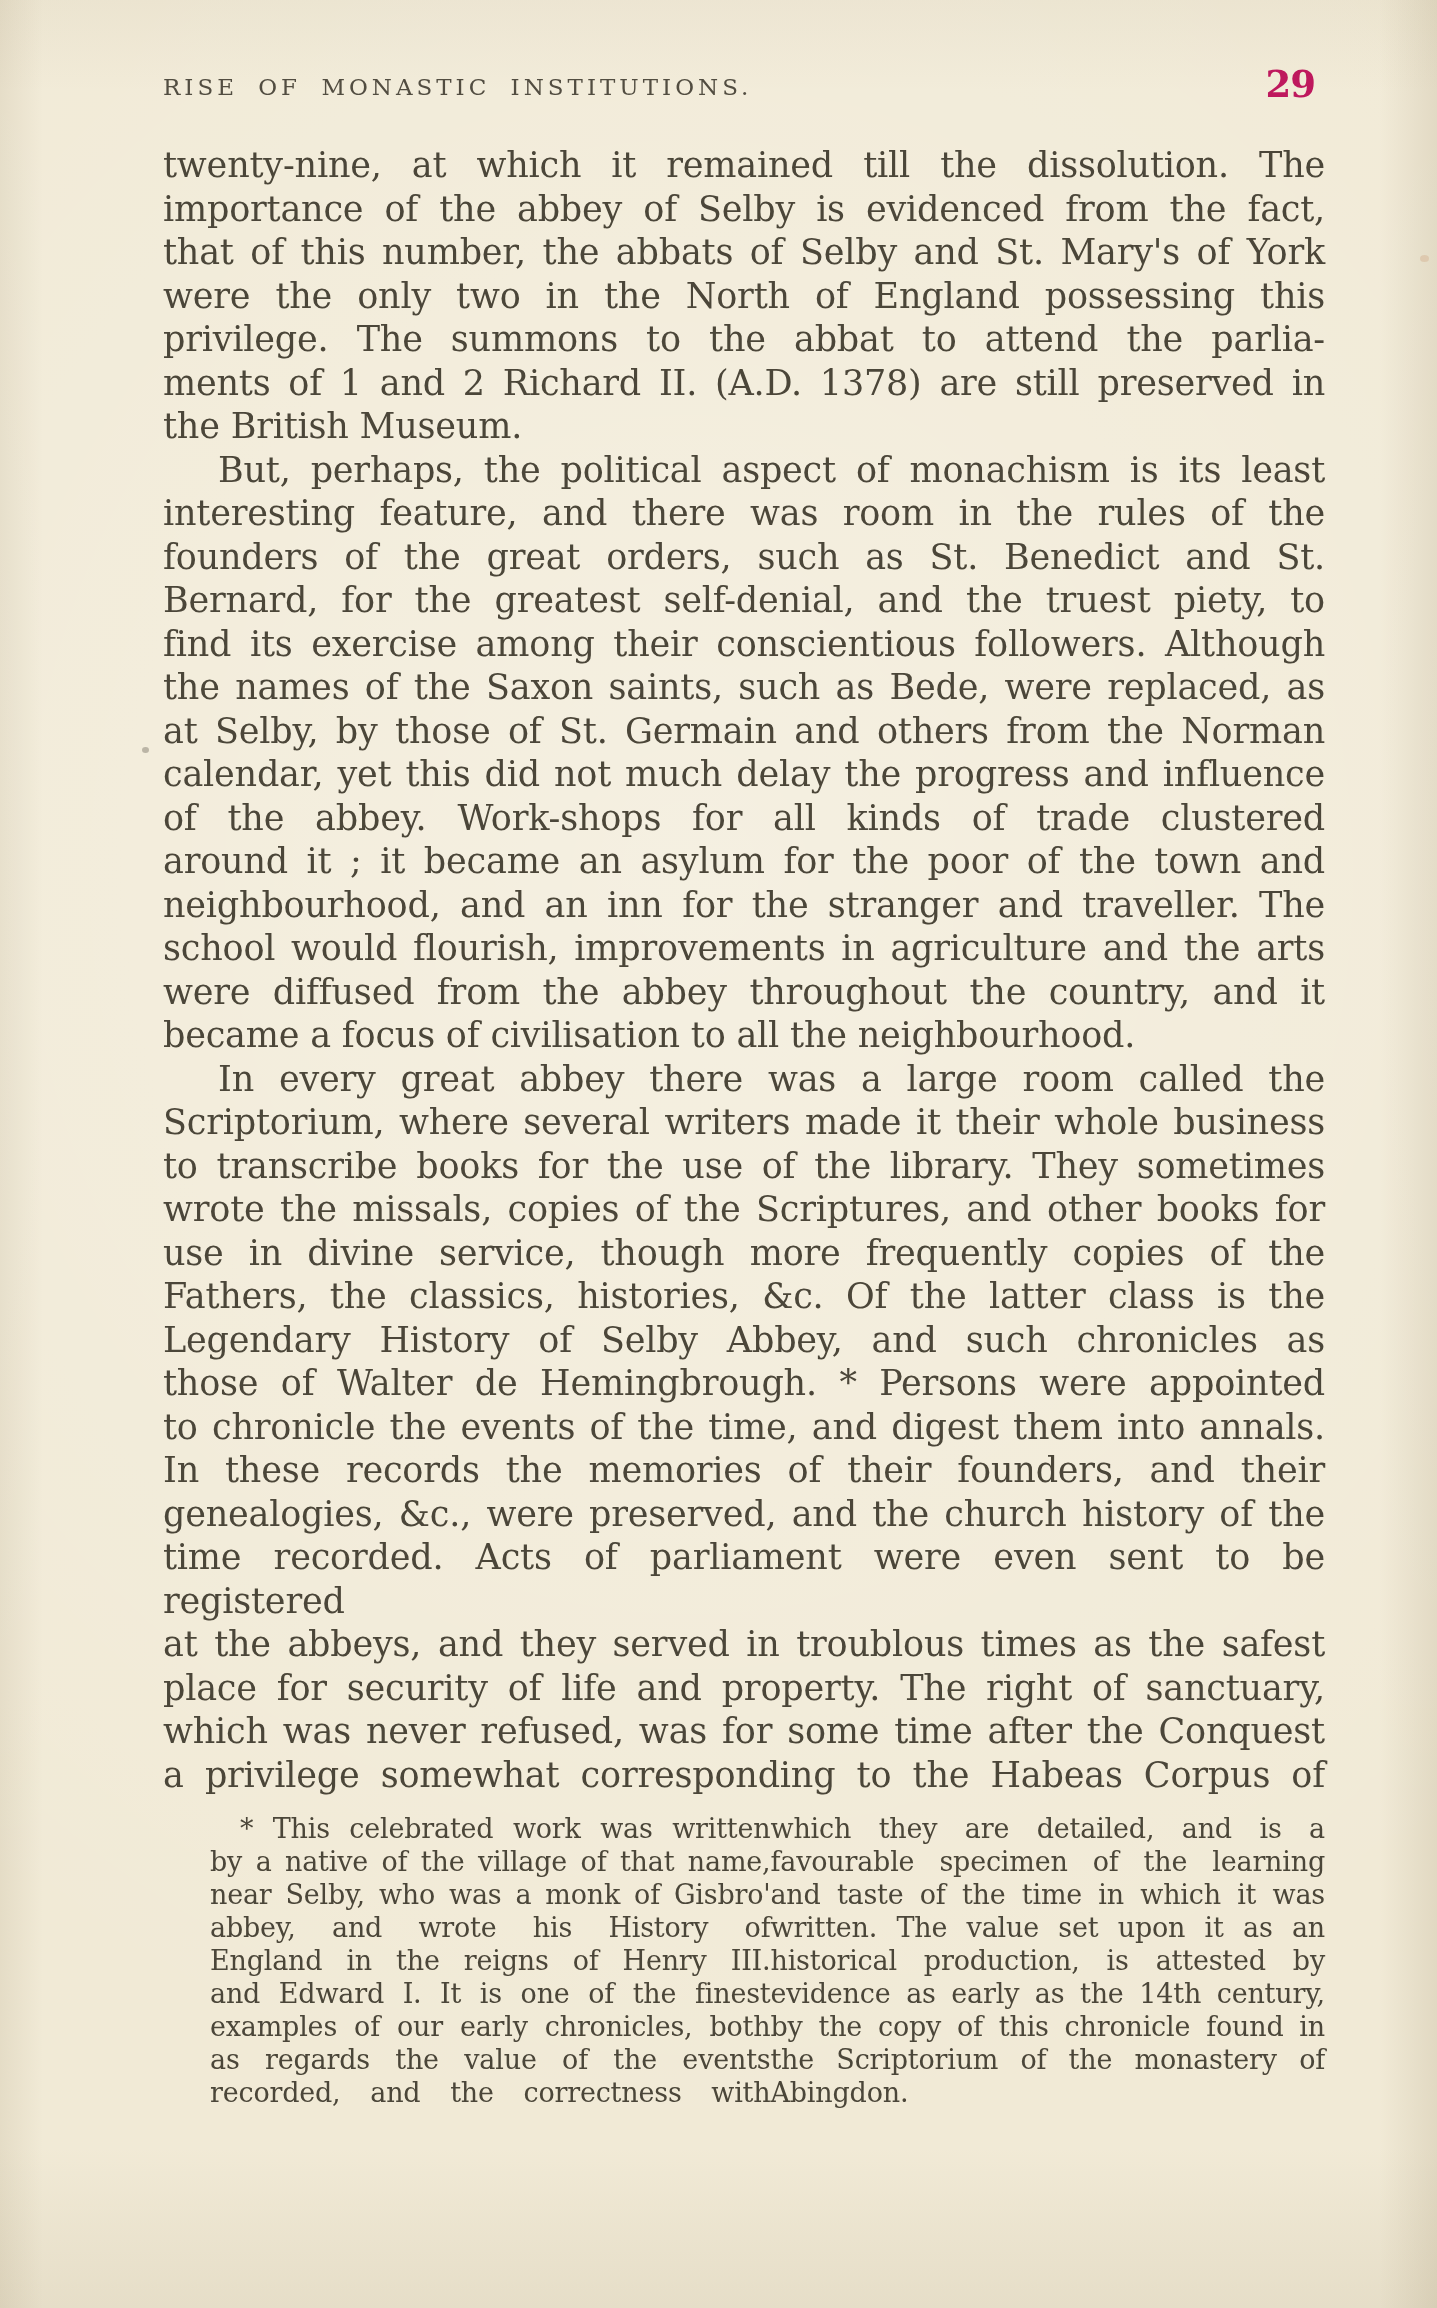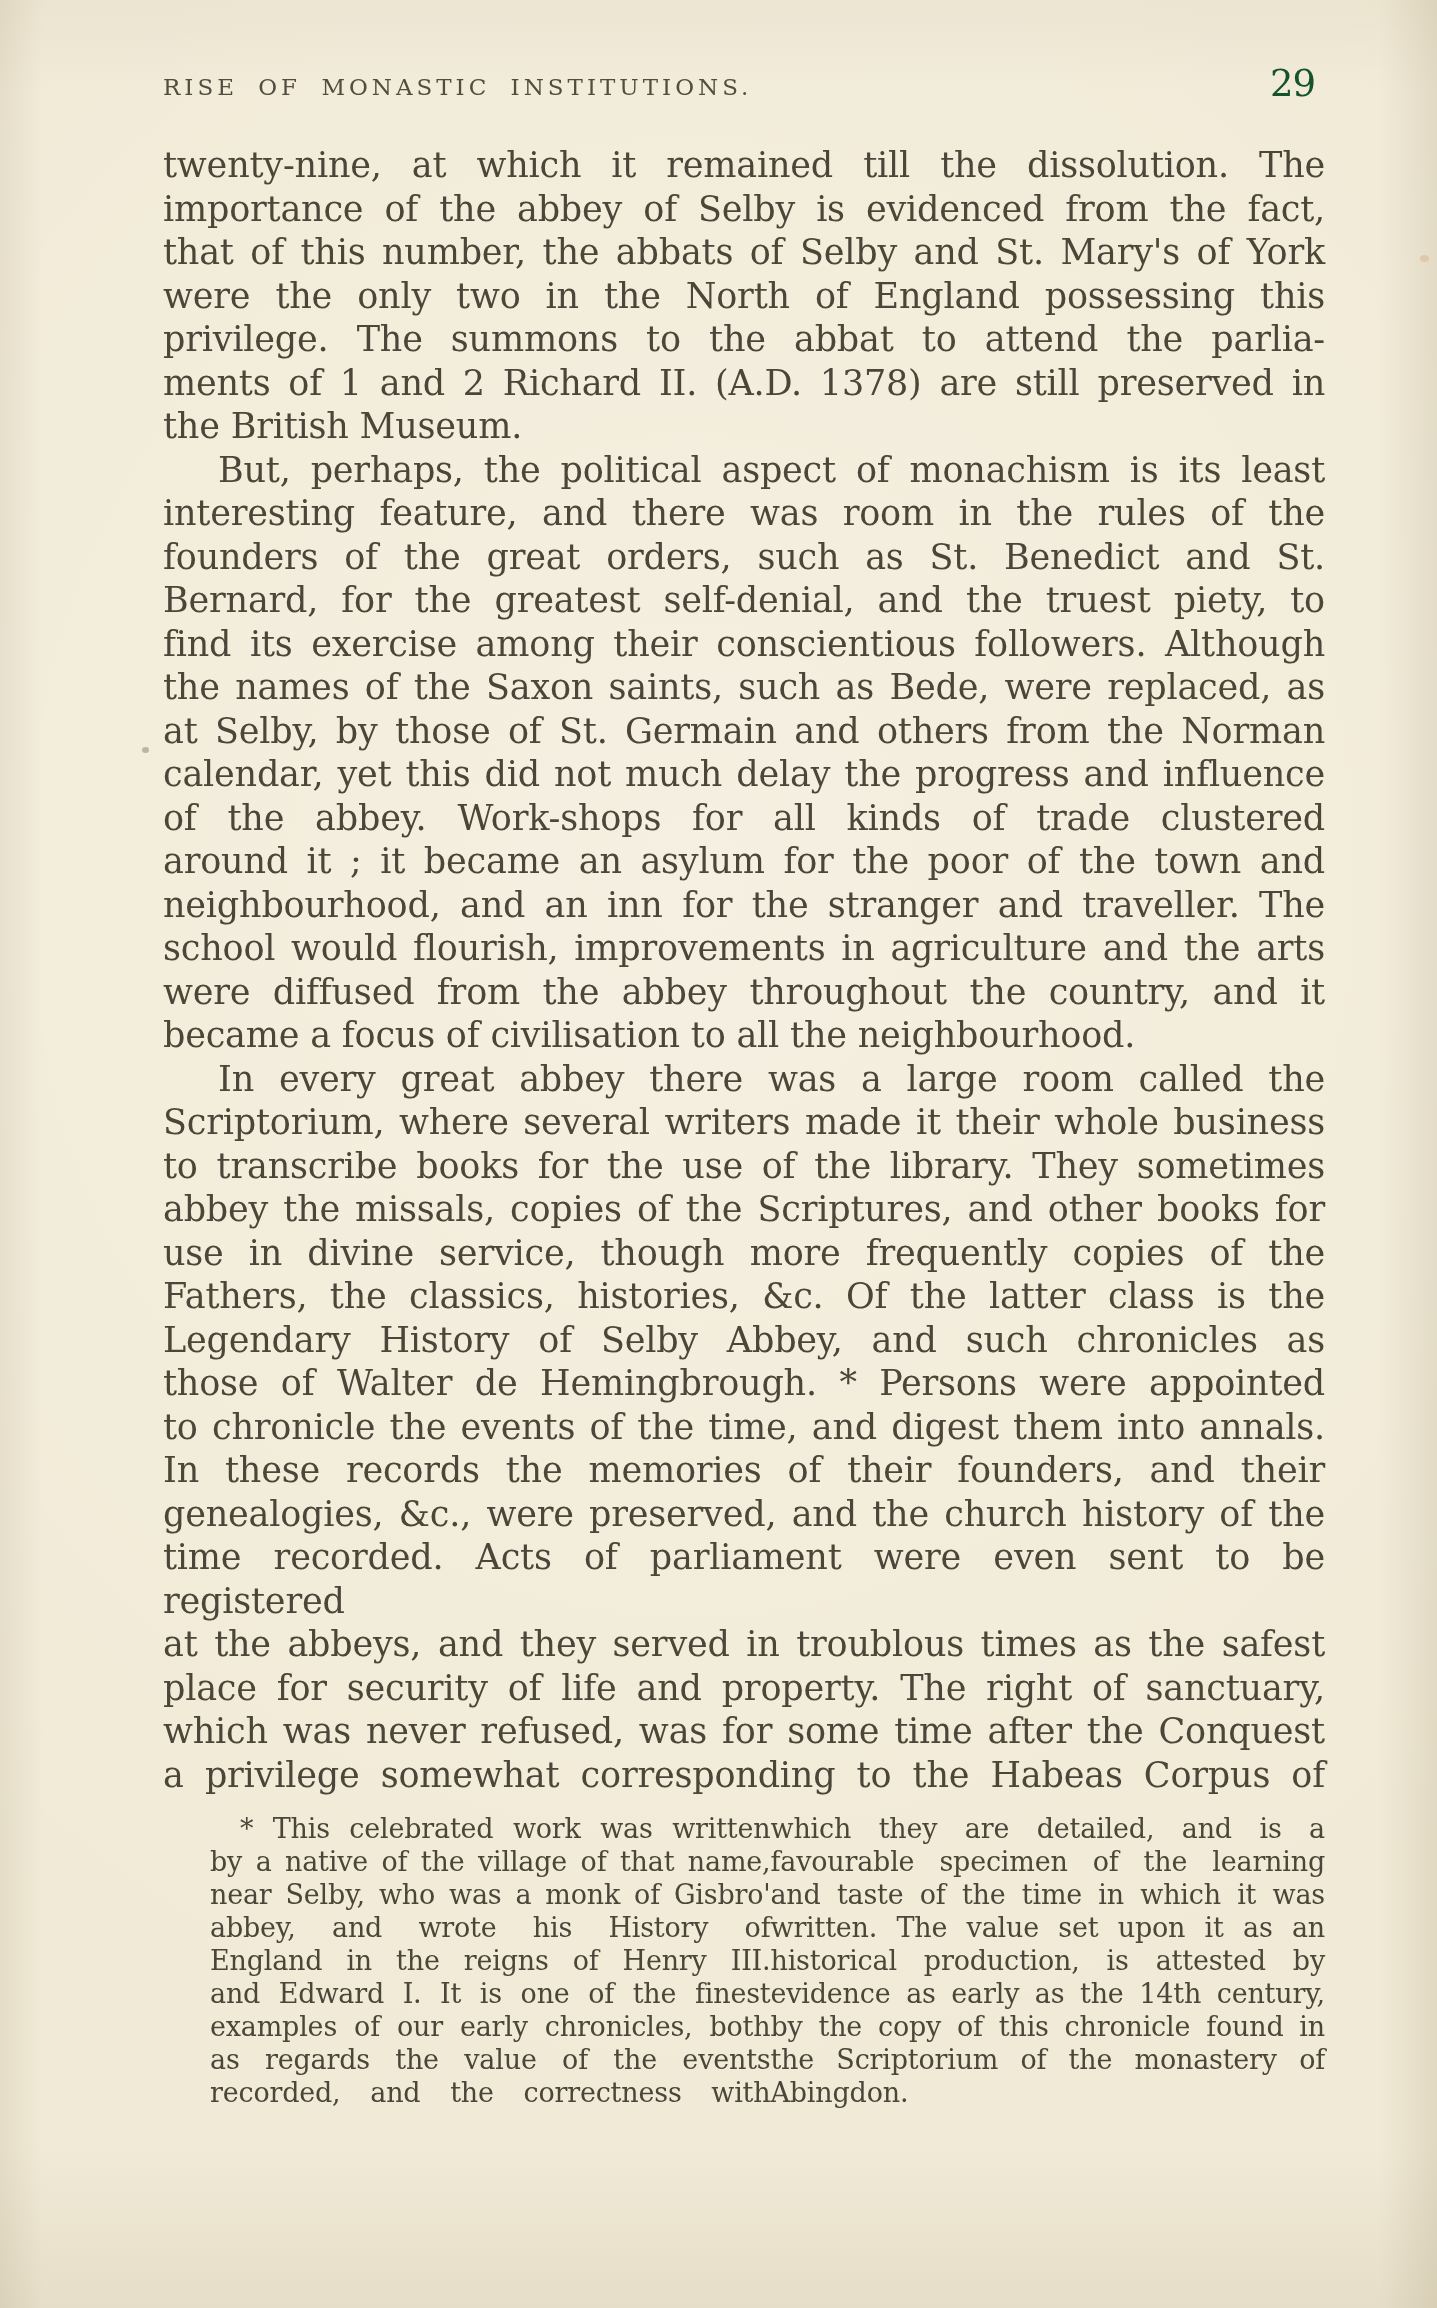--- a/index.html
+++ b/index.html
@@ -23,21 +23,21 @@
 
   .running-head{position:absolute;top:70px;left:163px;width:1162px;height:50px;}
   .head-title{
     position:absolute;left:0;right:0;top:4px;
     text-align:left;
     font-size:23px;letter-spacing:4px;word-spacing:9px;
     color:#524d41;
   }
   .page-num{
     position:absolute;right:10px;top:-8px;
-    font-size:37px;letter-spacing:-1px;color:#14532d;
+    font-size:37px;letter-spacing:-1px;color:#be185d;font-weight:bold;
   }
 
   .body-text{
     position:absolute;top:144px;left:163px;width:1162px;
     font-size:35px;line-height:43.5px;letter-spacing:-0.2px;
   }
   .line{text-align:justify;text-align-last:justify;white-space:normal;}
   .line.endline{text-align-last:left;}
   .body-text .line.indent{padding-left:55px;}
 
@@ -83,21 +83,21 @@
       <div class="line">calendar, yet this did not much delay the progress and influence</div>
       <div class="line">of the abbey.  Work-shops for all kinds of trade clustered</div>
       <div class="line">around it ; it became an asylum for the poor of the town and</div>
       <div class="line">neighbourhood, and an inn for the stranger and traveller.  The</div>
       <div class="line">school would flourish, improvements in agriculture and the arts</div>
       <div class="line">were diffused from the abbey throughout the country, and it</div>
       <div class="line endline">became a focus of civilisation to all the neighbourhood.</div>
       <div class="line indent">In every great abbey there was a large room called the</div>
       <div class="line">Scriptorium, where several writers made it their whole business</div>
       <div class="line">to transcribe books for the use of the library.  They sometimes</div>
-      <div class="line">abbey the missals, copies of the Scriptures, and other books for</div>
+      <div class="line">wrote the missals, copies of the Scriptures, and other books for</div>
       <div class="line">use in divine service, though more frequently copies of the</div>
       <div class="line">Fathers, the classics, histories, &amp;c.  Of the latter class is the</div>
       <div class="line">Legendary History of Selby Abbey, and such chronicles as</div>
       <div class="line">those of Walter de Hemingbrough. *  Persons were appointed</div>
       <div class="line">to chronicle the events of the time, and digest them into annals.</div>
       <div class="line">In these records the memories of their founders, and their</div>
       <div class="line">genealogies, &amp;c., were preserved, and the church history of the</div>
       <div class="line">time recorded.  Acts of parliament were even sent to be registered</div>
       <div class="line">at the abbeys, and they served in troublous times as the safest</div>
       <div class="line">place for security of life and property.  The right of sanctuary,</div>

